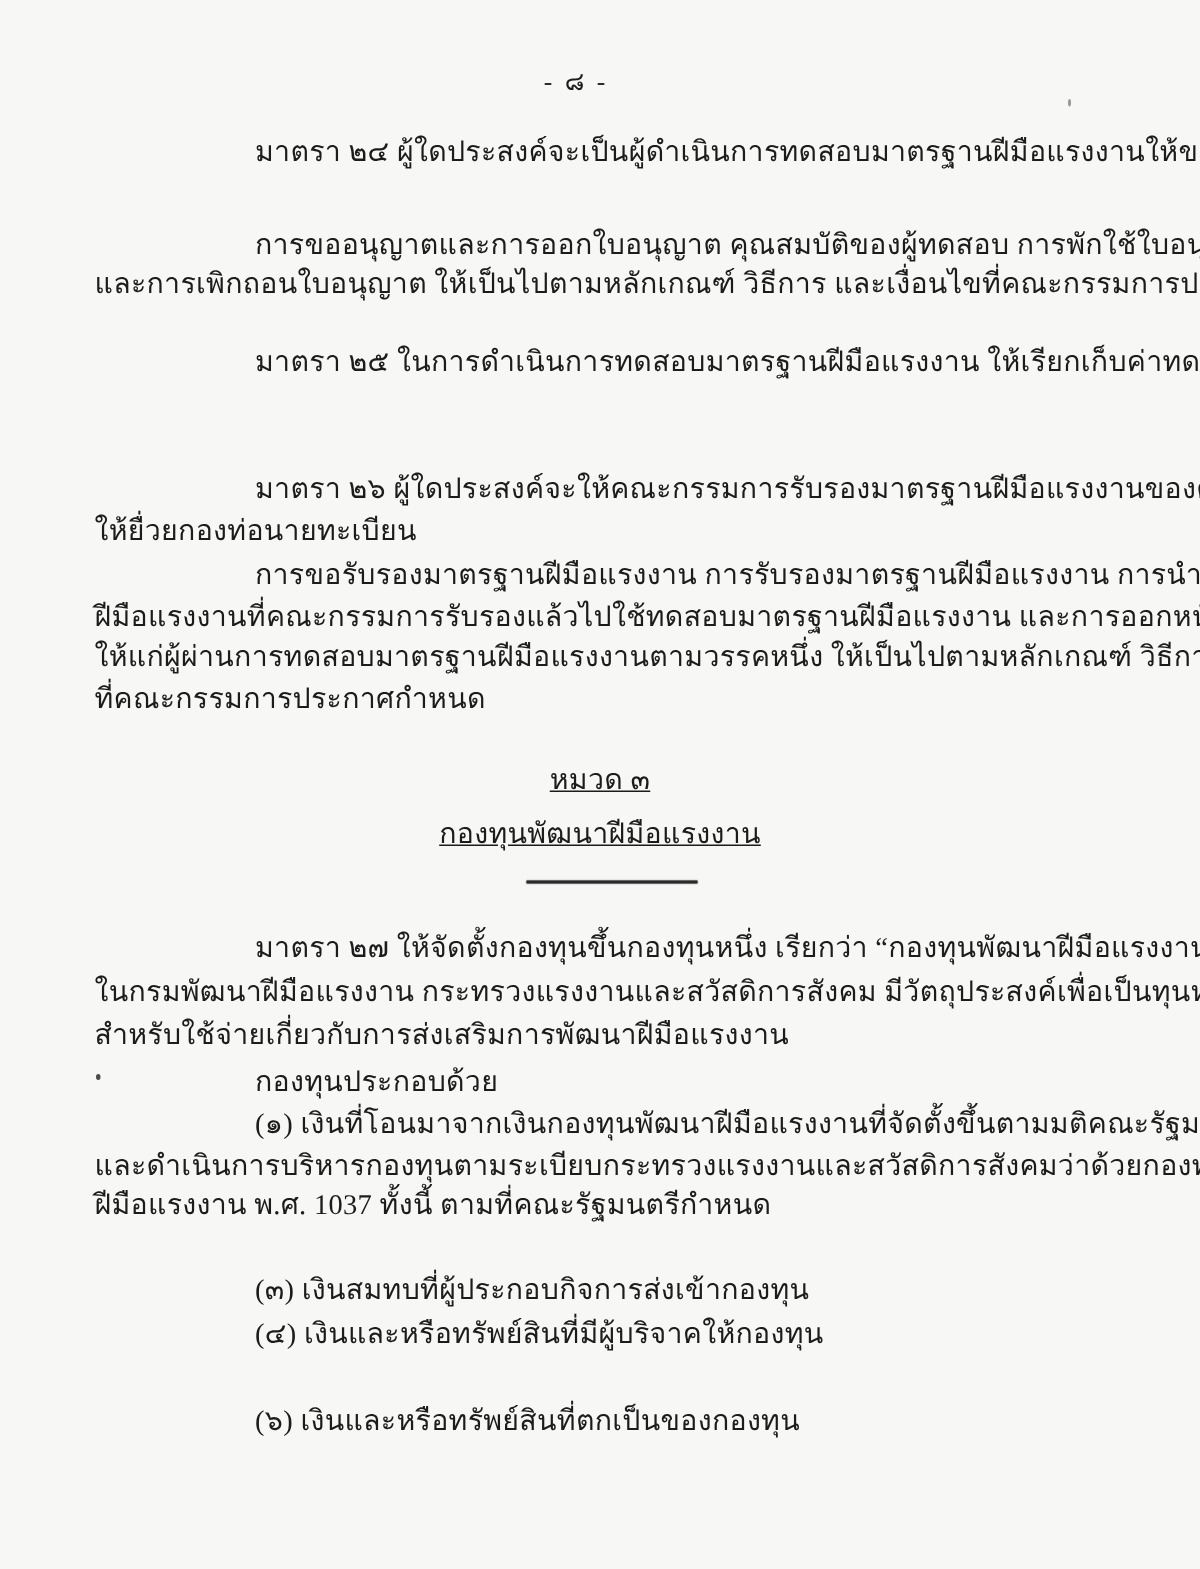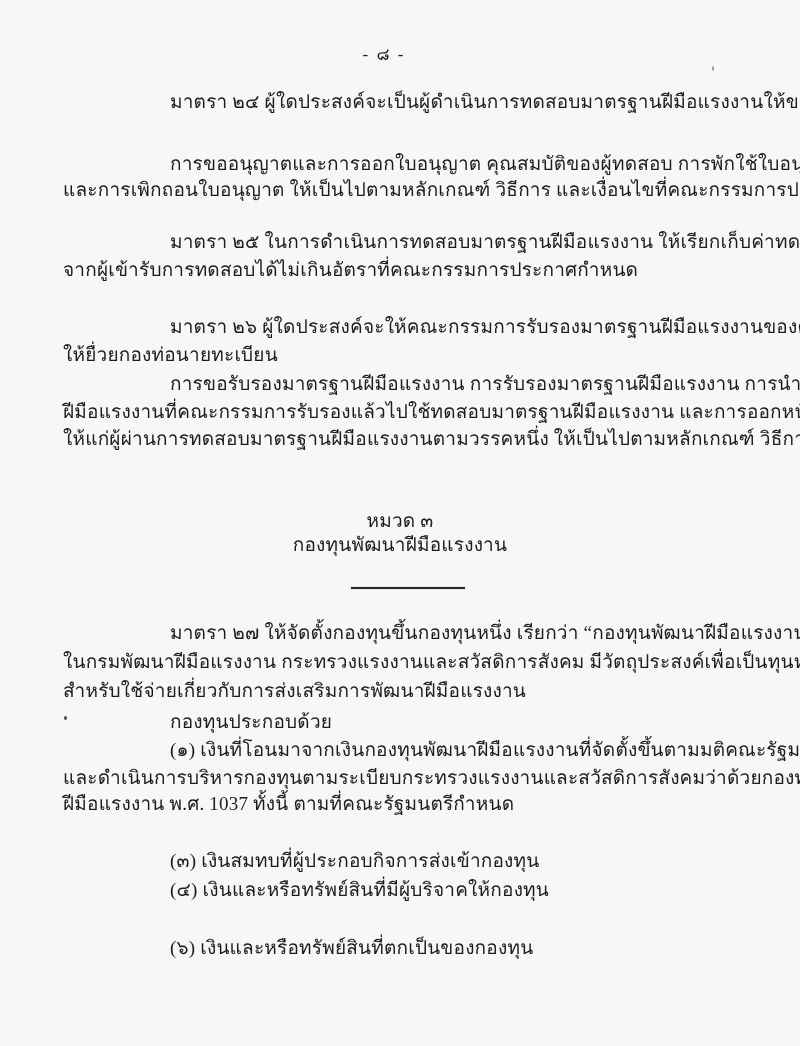--- a/index.html
+++ b/index.html
@@ -26,20 +26,21 @@
     line-height: 27px;
     white-space: nowrap;
     letter-spacing: 0.2px;
   }
   .line.indent { left: 170px; }
   .line.center {
     left: 0;
     right: 0;
     text-align: center;
     white-space: normal;
+    text-decoration: underline;
   }
   .page-number {
     position: absolute;
     top: 40px;
     left: 0;
     width: 768px;
     text-align: center;
     font-size: 17px;
     letter-spacing: 2px;
   }
@@ -65,30 +66,30 @@
 
 <div class="page">
 
   <div class="page-number">- ๘ -</div>
 
   <div class="line indent" style="top:88px">มาตรา ๒๔  ผู้ใดประสงค์จะเป็นผู้ดำเนินการทดสอบมาตรฐานฝีมือแรงงานให้ขออนุญาต</div>
   <div class="line indent" style="top:150px">การขออนุญาตและการออกใบอนุญาต คุณสมบัติของผู้ทดสอบ  การพักใช้ใบอนุญาต</div>
   <div class="line" style="top:176px">และการเพิกถอนใบอนุญาต ให้เป็นไปตามหลักเกณฑ์ วิธีการ และเงื่อนไขที่คณะกรรมการประกาศกำหนด</div>
 
   <div class="line indent" style="top:228px">มาตรา ๒๕  ในการดำเนินการทดสอบมาตรฐานฝีมือแรงงาน ให้เรียกเก็บค่าทดสอบ</div>
-  <div class="line" style="top:256px">จากผู้เข้ารับการทดสอบได้ไม่เกินอัตราที่คณะกรรมการประกาศกำหนด</div>
 
   <div class="line indent" style="top:313px">มาตรา ๒๖  ผู้ใดประสงค์จะให้คณะกรรมการรับรองมาตรฐานฝีมือแรงงานของตน</div>
   <div class="line" style="top:341px">ให้ยื่วยกองท่อนายทะเบียน</div>
   <div class="line indent" style="top:370px">การขอรับรองมาตรฐานฝีมือแรงงาน การรับรองมาตรฐานฝีมือแรงงาน การนำมาตรฐาน</div>
   <div class="line" style="top:398px">ฝีมือแรงงานที่คณะกรรมการรับรองแล้วไปใช้ทดสอบมาตรฐานฝีมือแรงงาน และการออกหนังสือรับรอง</div>
   <div class="line" style="top:425px">ให้แก่ผู้ผ่านการทดสอบมาตรฐานฝีมือแรงงานตามวรรคหนึ่ง ให้เป็นไปตามหลักเกณฑ์ วิธีการ และเงื่อนไข</div>
+  <div class="line" style="top:453px">ที่คณะกรรมการประกาศกำหนด</div>
 
   <div class="line center" style="top:507px">หมวด ๓</div>
-  <div class="line center" style="top:531px">กองทุนพัฒนาฝีมือแรงงาน</div>
+  <div class="line center" style="top:543px">กองทุนพัฒนาฝีมือแรงงาน</div>
   <div class="divider"></div>
 
   <div class="line indent" style="top:619px">มาตรา ๒๗  ให้จัดตั้งกองทุนขึ้นกองทุนหนึ่ง เรียกว่า “กองทุนพัฒนาฝีมือแรงงาน”</div>
   <div class="line" style="top:648px">ในกรมพัฒนาฝีมือแรงงาน กระทรวงแรงงานและสวัสดิการสังคม มีวัตถุประสงค์เพื่อเป็นทุนหมุนเวียน</div>
   <div class="line indent" style="top:708px">กองทุนประกอบด้วย</div>
   <div class="line" style="top:677px">สำหรับใช้จ่ายเกี่ยวกับการส่งเสริมการพัฒนาฝีมือแรงงาน</div>
   <div class="line indent" style="top:736px">(๑) เงินที่โอนมาจากเงินกองทุนพัฒนาฝีมือแรงงานที่จัดตั้งขึ้นตามมติคณะรัฐมนตรี</div>
   <div class="line" style="top:764px">และดำเนินการบริหารกองทุนตามระเบียบกระทรวงแรงงานและสวัสดิการสังคมว่าด้วยกองทุนพัฒนา</div>
   <div class="line" style="top:790px">ฝีมือแรงงาน พ.ศ. 1037  ทั้งนี้ ตามที่คณะรัฐมนตรีกำหนด</div>
   <div class="line indent" style="top:847px">(๓) เงินสมทบที่ผู้ประกอบกิจการส่งเข้ากองทุน</div>

